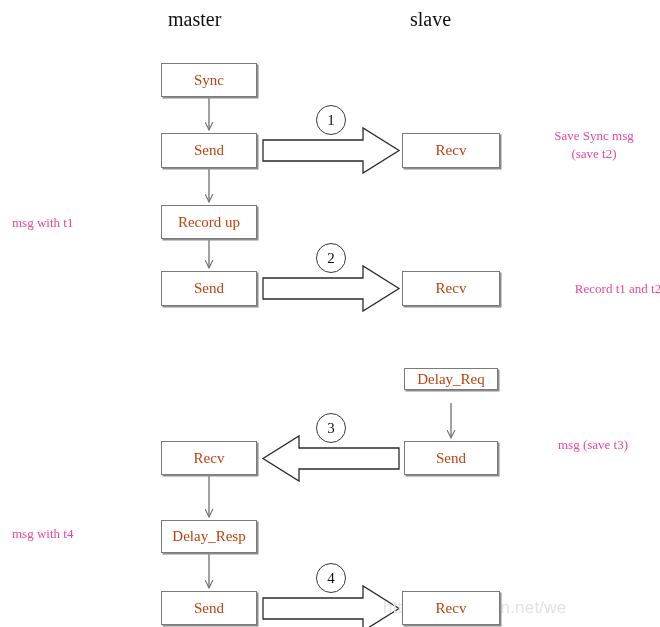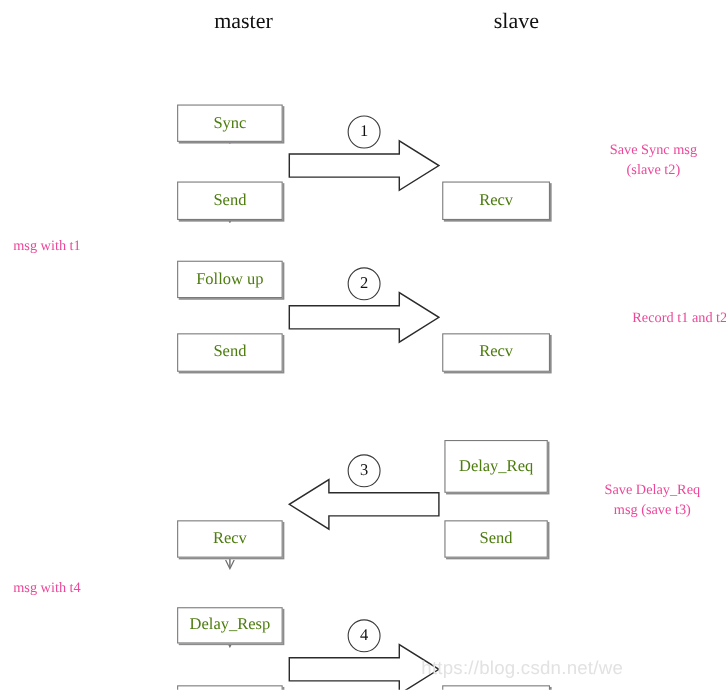--- a/index.html
+++ b/index.html
@@ -19,35 +19,34 @@
     position: absolute;
     left: 0; top: 0;
     width: 660px;
     height: 627px;
   }
   .col-title {
     position: absolute;
     font-size: 20px;
     color: #111111;
     white-space: nowrap;
-    text-align: right;
+    text-align: left;
   }
   .node {
     position: absolute;
     box-sizing: border-box;
     border: 1px solid #7a7a7a;
     background: #ffffff;
     display: flex;
     align-items: center;
     justify-content: center;
     font-size: 15px;
-    color: #4d7c0f;
+    color: #c2410c;
     box-shadow: 1.5px 1.5px 0 0 #8c8c8c;
     white-space: nowrap;
-    margin-top: 32px;
   }
   .side-note {
     position: absolute;
     font-size: 13px;
     color: #ec4899;
     line-height: 1.35;
     text-align: center;
     white-space: nowrap;
   }
   .side-note.left-note {
@@ -133,47 +132,46 @@
     </g>
   </svg>
 
   <div class="watermark" style="left:383px; top:598px;">https://blog.csdn.net/we</div>
 
   <div class="col-title" style="left:168px; top:8px; width:80px;">master</div>
   <div class="col-title" style="left:410px; top:8px; width:80px;">slave</div>
 
   <div class="node" style="left:161px; top:63px; width:96px; height:34px;">Sync</div>
   <div class="node" style="left:161px; top:133px; width:96px; height:35px;">Send</div>
-  <div class="node" style="left:161px; top:205px; width:96px; height:34px;">Follow up</div>
+  <div class="node" style="left:161px; top:205px; width:96px; height:34px;">Record up</div>
   <div class="node" style="left:161px; top:271px; width:96px; height:35px;">Send</div>
 
   <div class="node" style="left:402px; top:133px; width:98px; height:35px;">Recv</div>
   <div class="node" style="left:402px; top:271px; width:98px; height:35px;">Recv</div>
 
-  <div class="node" style="left:404px; top:368px; width:94px; height:48px;">Delay_Req</div>
+  <div class="node" style="left:404px; top:368px; width:94px; height:22px;">Delay_Req</div>
   <div class="node" style="left:404px; top:441px; width:94px; height:34px;">Send</div>
 
   <div class="node" style="left:161px; top:441px; width:96px; height:34px;">Recv</div>
   <div class="node" style="left:161px; top:520px; width:96px; height:33px;">Delay_Resp</div>
   <div class="node" style="left:161px; top:591px; width:96px; height:34px;">Send</div>
   <div class="node" style="left:402px; top:591px; width:98px; height:34px;">Recv</div>
 
   <div class="step-num" style="left:316px; top:105px;">1</div>
   <div class="step-num" style="left:316px; top:243px;">2</div>
   <div class="step-num" style="left:316px; top:413px;">3</div>
   <div class="step-num" style="left:316px; top:563px;">4</div>
 
   <div class="side-note left-note" style="left:12px; top:214px;">msg with t1</div>
   <div class="side-note left-note" style="left:12px; top:525px;">msg with t4</div>
 
   <div class="side-note" style="left:531px; top:127px; width:126px;">
     <div>Save Sync msg</div>
-    <div>(slave t2)</div>
+    <div>(save t2)</div>
   </div>
   <div class="side-note" style="left:555px; top:280px; width:126px;">
     <div>Record t1 and t2</div>
   </div>
   <div class="side-note" style="left:527px; top:436px; width:132px;">
-    <div>Save Delay_Req</div>
     <div>msg (save t3)</div>
   </div>
 
 </div>
 
 </body></html>

